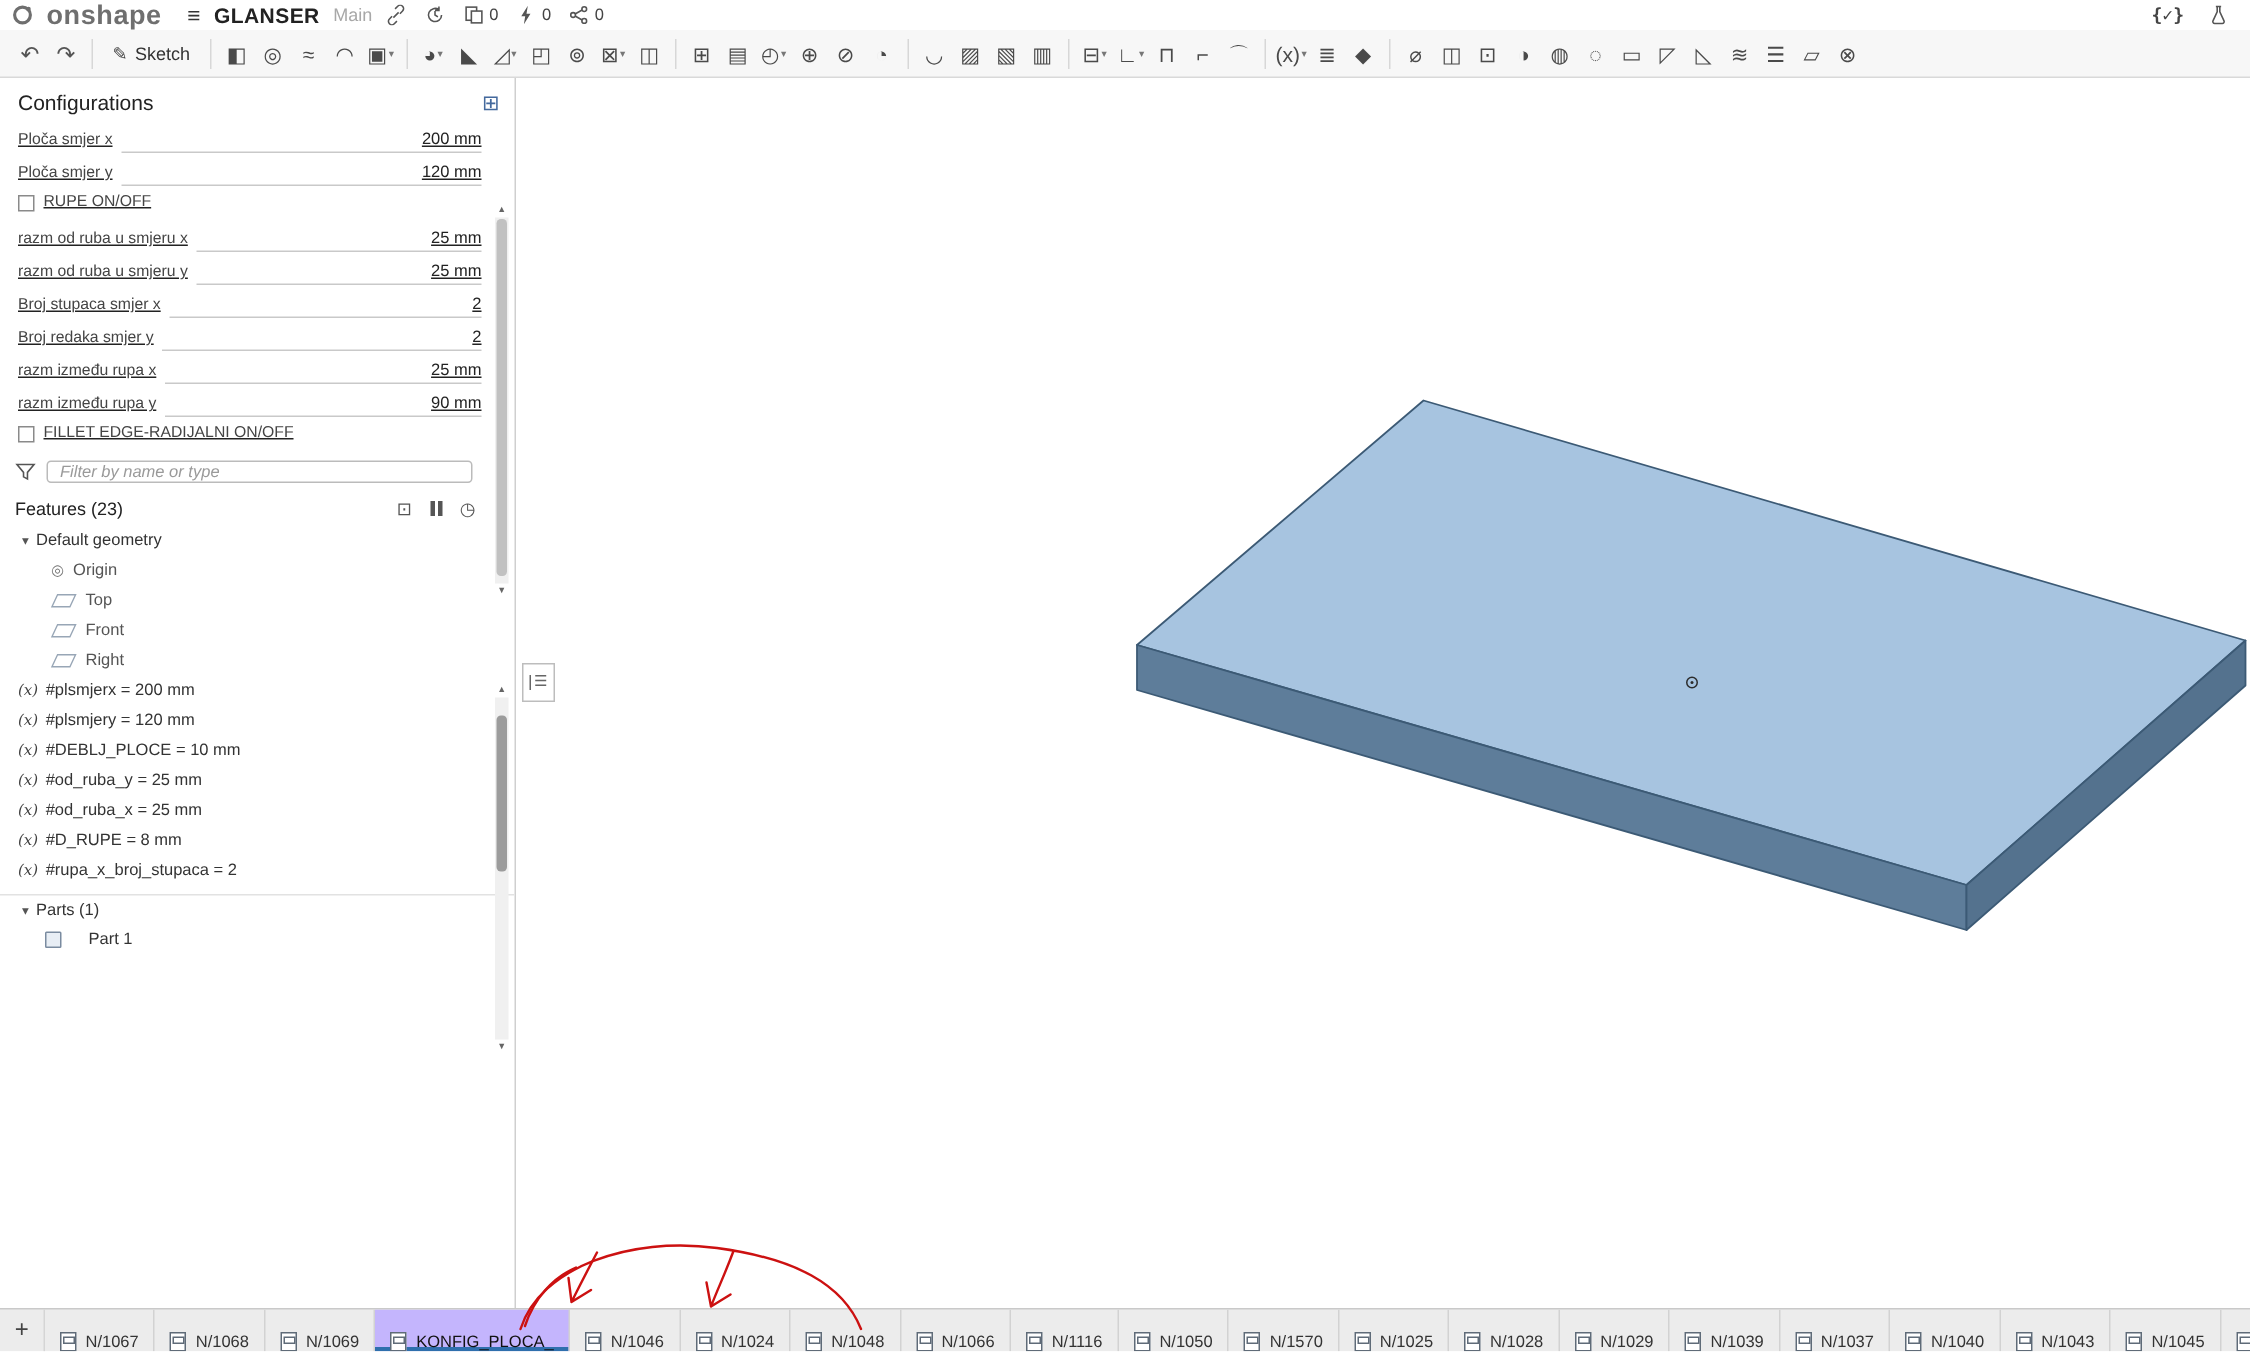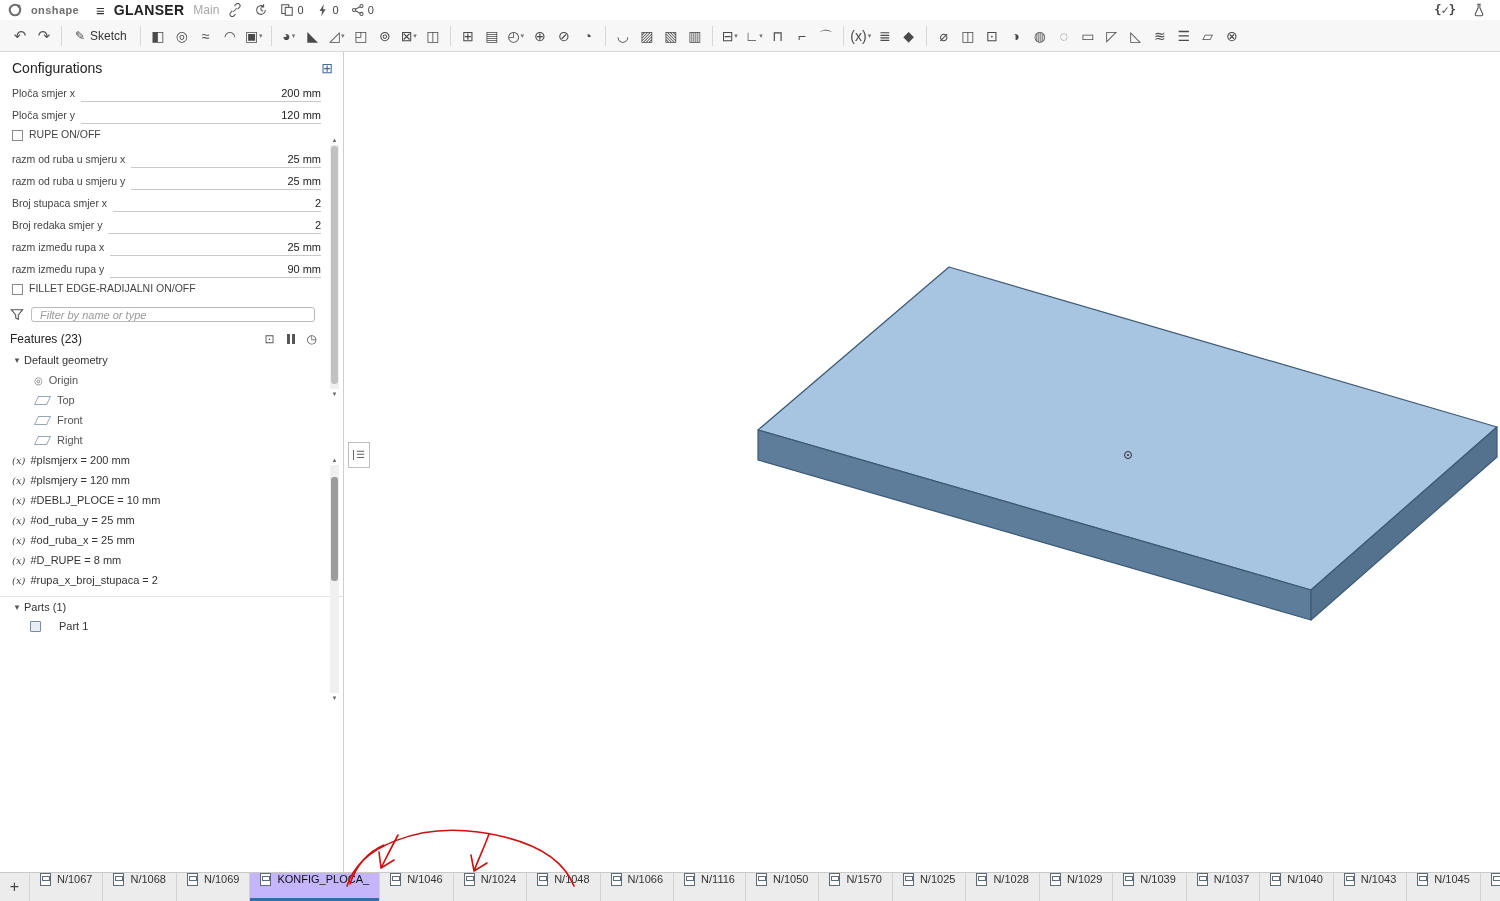--- a/index.html
+++ b/index.html
@@ -3,21 +3,21 @@
 <meta charset="utf-8">
 <style>
   * { box-sizing: border-box; margin: 0; padding: 0; }
   html,body { width:1500px; height:901px; }
   body { font-family: "Liberation Sans", sans-serif; background:#fff; color:#222; }
   #root { position:relative; width:1500px; height:901px; overflow:hidden; background:#fff; }
 
   
   .topbar { position:absolute; left:0; top:0; width:100%; height:20px; display:flex; align-items:center; gap:9px; padding:0 8px; background:#fff; }
   .logo-mark { width:14px; height:14px; color:#6f6f6f; }
-  .logo-text { font-size:11px; color:#6f6f6f; letter-spacing:.4px; font-weight:bold; }
+  .logo-text { font-size:18px; color:#6f6f6f; letter-spacing:.4px; font-weight:bold; }
   .menu-icon { font-size:15px; color:#333; margin-left:8px; cursor:pointer; }
   .doc-title { font-size:14px; font-weight:bold; color:#222; letter-spacing:.3px; }
   .workspace { font-size:12px; color:#a8a8a8; }
   .hdr-group { display:flex; align-items:center; gap:12px; color:#555; }
   .hicon { width:14px; height:14px; color:#555; }
   .count { display:flex; align-items:center; gap:3px; font-size:11px; color:#444; }
   .topbar-right { margin-left:auto; display:flex; align-items:center; gap:16px; padding-right:6px; color:#444; }
   .braces { font-size:12px; font-weight:bold; font-family:"DejaVu Sans Mono", monospace; }
 
   
@@ -29,21 +29,21 @@
   #toolbar-icons { display:flex; align-items:center; flex:1; overflow:hidden; }
   .tb-icon { display:inline-flex; align-items:center; justify-content:center; min-width:24px; height:26px; color:#4a4a4a; font-size:14px; cursor:pointer; padding:0 1px; flex:none; }
   .tb-icon .g { line-height:1; }
   .tb-caret { font-size:7px; color:#777; margin-left:1px; }
 
   
   .panel { position:absolute; left:0; top:52px; width:344px; height:820px; background:#fff; border-right:1px solid #cfcfcf; overflow:hidden; }
   .cfg-header { display:flex; justify-content:space-between; align-items:center; padding:8px 10px 4px 12px; }
   .cfg-title { font-size:14px; color:#222; }
   .cfg-table-icon { font-size:14px; color:#44699d; cursor:pointer; }
-  .cfg-row { display:flex; align-items:flex-end; height:22px; padding:0 22px 0 12px; }
+  .cfg-row { display:flex; align-items:flex-end; height:22px; padding:0 22px 0 12px;text-decoration:underline; }
   .cfg-label { font-size:10.5px; color:#444; white-space:nowrap; padding-bottom:3px; }
   .cfg-input { flex:1; border-bottom:1px solid #c9c9c9; text-align:right; font-size:11px; color:#222; padding-bottom:2px; margin-left:6px; cursor:text; }
   .cfg-check { align-items:center; }
   .checkbox { width:11px; height:11px; border:1px solid #8a8a8a; background:#fff; margin-right:6px; flex:none; cursor:pointer; }
   .vscroll { position:absolute; width:11px; display:flex; flex-direction:column; align-items:center; }
   .vscroll .arr { font-size:6px; color:#666; line-height:8px; cursor:pointer; }
   .vscroll .track { flex:1; width:9px; background:#f0f0f0; position:relative; margin:1px 0; }
   .vscroll .thumb { position:absolute; left:1px; width:7px; background:#c1c1c1; border-radius:3px; }
   .cfg-scroll { right:3px; top:84px; height:262px; }
   .feat-scroll { right:3px; top:404px; height:246px; }
@@ -78,21 +78,21 @@
   .viewport svg.scene { position:absolute; inset:0; }
   .rollback { position:absolute; left:3px; top:390px; width:22px; height:26px; border:1px solid #bdbdbd; background:#fff; display:flex; align-items:center; justify-content:center; cursor:pointer; }
   .rollback .bars { font-size:10px; color:#666; border-left:1px solid #666; padding-left:2px; line-height:1; }
   .origin-marker { position:absolute; left:779px; top:399px; width:8px; height:8px; border:1px solid #2c2c2c; border-radius:50%; cursor:pointer; }
   .origin-marker::after { content:""; position:absolute; left:2px; top:2px; width:2px; height:2px; background:#2c2c2c; border-radius:50%; }
 
   
   .tabbar { position:absolute; left:0; bottom:0; width:100%; height:29px; background:#ececec; border-top:1px solid #c9c9c9; display:flex; align-items:stretch; }
   .plus-btn { width:30px; display:flex; align-items:center; justify-content:center; font-size:16px; color:#444; border-right:1px solid #d5d5d5; cursor:pointer; flex:none; }
   #tabbar-tabs { display:flex; flex:1; overflow:hidden; }
-  .tab { display:flex; align-items:flex-start; gap:6px; padding:0 10px; font-size:11px; color:#333; border-right:1px solid #d2d2d2; white-space:nowrap; cursor:pointer; flex:none; }
+  .tab { display:flex; align-items:flex-end; gap:6px; padding:0 10px; font-size:11px; color:#333; border-right:1px solid #d2d2d2; white-space:nowrap; cursor:pointer; flex:none; }
   .tab.active { background:#c4b5fd; box-shadow:inset 0 -3px 0 #2f6fad; color:#111; }
   .tab-icon { width:11px; height:13px; border:1px solid #5f6b78; position:relative; background:#fff; flex:none; }
   .tab-icon::after { content:""; position:absolute; left:1px; top:2px; width:6px; height:3px; border:1px solid #5f6b78; }
 
   
   .annotation { position:absolute; inset:0; pointer-events:none; z-index:40; }
 </style>
 </head>
 <body>
 

